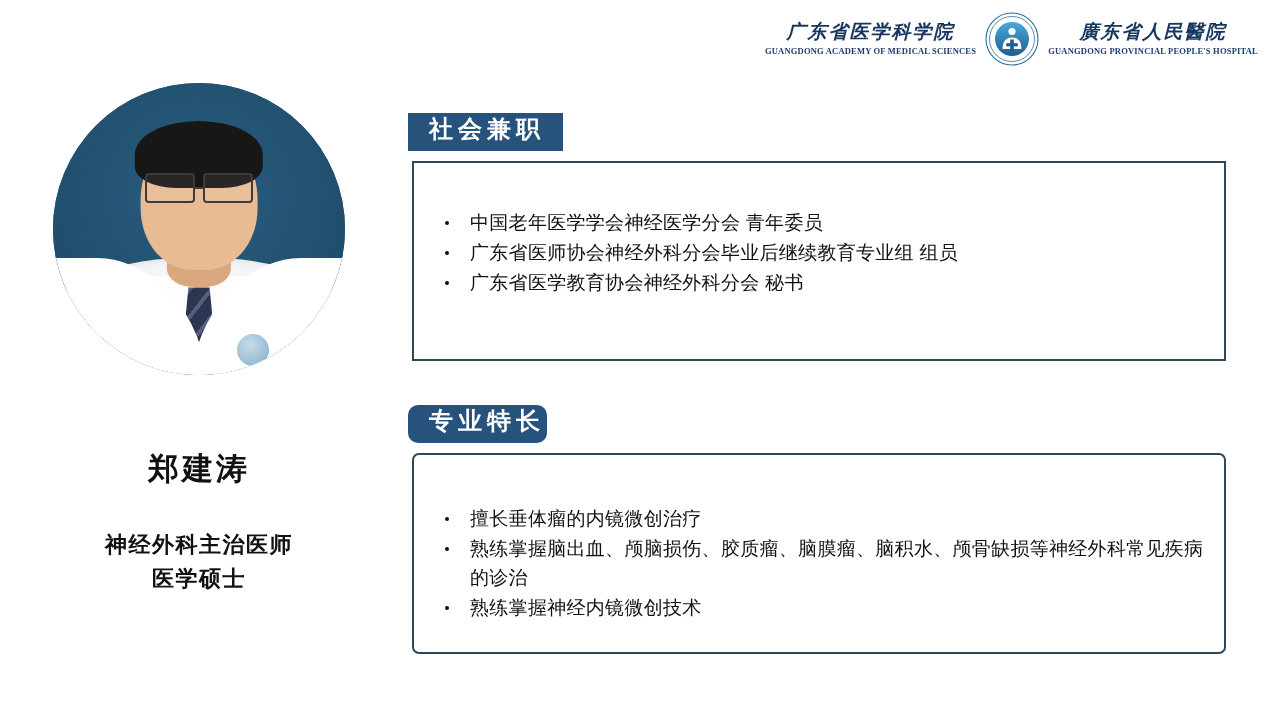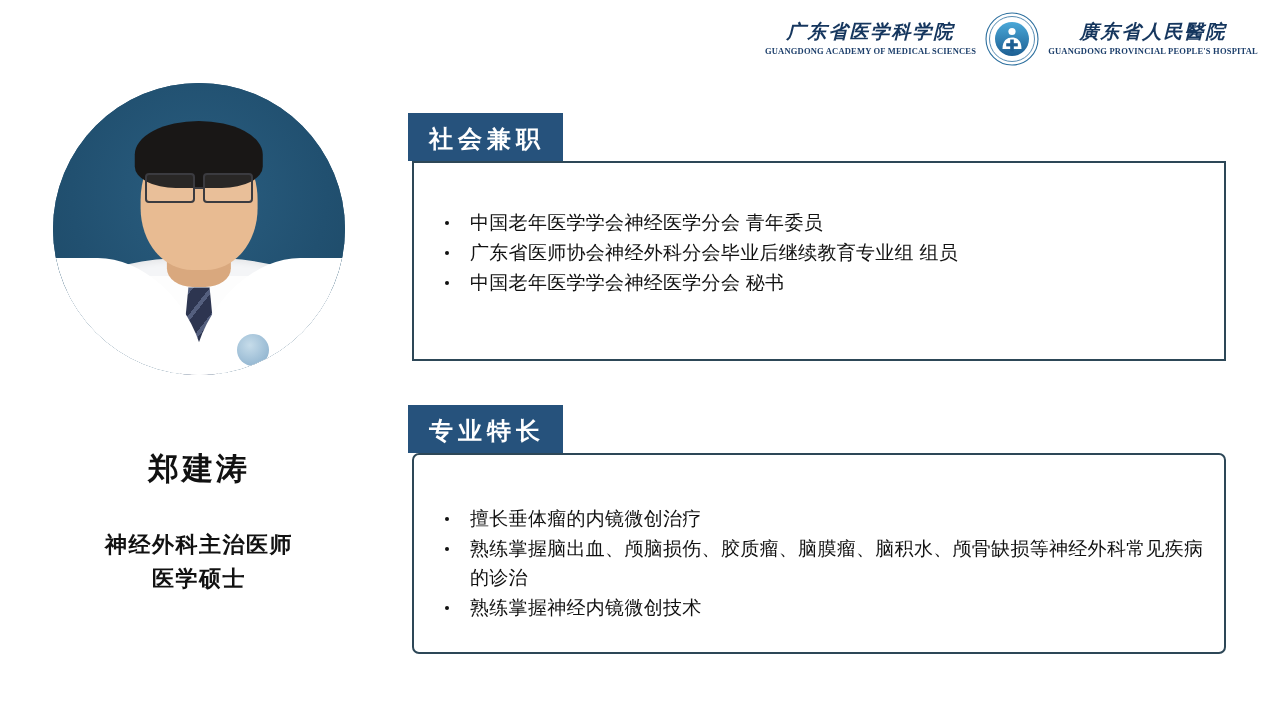--- a/index.html
+++ b/index.html
@@ -148,21 +148,21 @@
   
   .panel { position: absolute; }
   .panel-header {
     position: absolute;
     left: 0; top: 0;
     background: #26527c;
     color: #ffffff;
     font-size: 24px;
     font-weight: bold;
     letter-spacing: 5px;
-    padding: 14px 22px 10px 21px;
+    padding: 4px 22px 10px 21px;
     line-height: 1;
     z-index: 2;
     white-space: nowrap;
   }
   .panel-body {
     position: absolute;
     left: 4px;
     border: 2px solid #2d4757;
     background: #ffffff;
     box-sizing: border-box;
@@ -192,21 +192,21 @@
     background: #111111;
   }
 
   
   #panel-social { left: 408px; top: 113px; width: 818px; height: 248px; }
   #panel-social .panel-header { width: 155px; box-sizing: border-box; }
   #panel-social .panel-body { left: 4px; top: 48px; width: 814px; height: 200px; padding: 46px 16px 0 18px; }
 
   
   #panel-skills { left: 408px; top: 405px; width: 818px; height: 249px; }
-  #panel-skills .panel-header { width: 155px; box-sizing: border-box; }
+  #panel-skills .panel-header { width: 139px; box-sizing: border-box; border-radius: 10px; }
   #panel-skills .panel-body { left: 4px; top: 48px; width: 814px; height: 201px; padding: 50px 16px 0 18px; border-radius: 7px; }
 </style>
 </head>
 <body>
 
 <div class="logo-lockup">
   <div class="logo-block">
     <div class="logo-cn">广东省医学科学院</div>
     <div class="logo-en">GUANGDONG ACADEMY OF MEDICAL SCIENCES</div>
   </div>
@@ -260,21 +260,21 @@
   <div>神经外科主治医师</div>
   <div>医学硕士</div>
 </div>
 
 <section class="panel" id="panel-social">
   <div class="panel-header">社会兼职</div>
   <div class="panel-body">
     <ul class="bullet-list">
       <li>中国老年医学学会神经医学分会  青年委员</li>
       <li>广东省医师协会神经外科分会毕业后继续教育专业组  组员</li>
-      <li>中国老年医学学会神经医学分会  秘书</li>
+      <li>广东省医学教育协会神经外科分会  秘书</li>
     </ul>
   </div>
 </section>
 
 <section class="panel" id="panel-skills">
   <div class="panel-header">专业特长</div>
   <div class="panel-body">
     <ul class="bullet-list">
       <li>擅长垂体瘤的内镜微创治疗</li>
       <li>熟练掌握脑出血、颅脑损伤、胶质瘤、脑膜瘤、脑积水、颅骨缺损等神经外科常见疾病的诊治</li>

